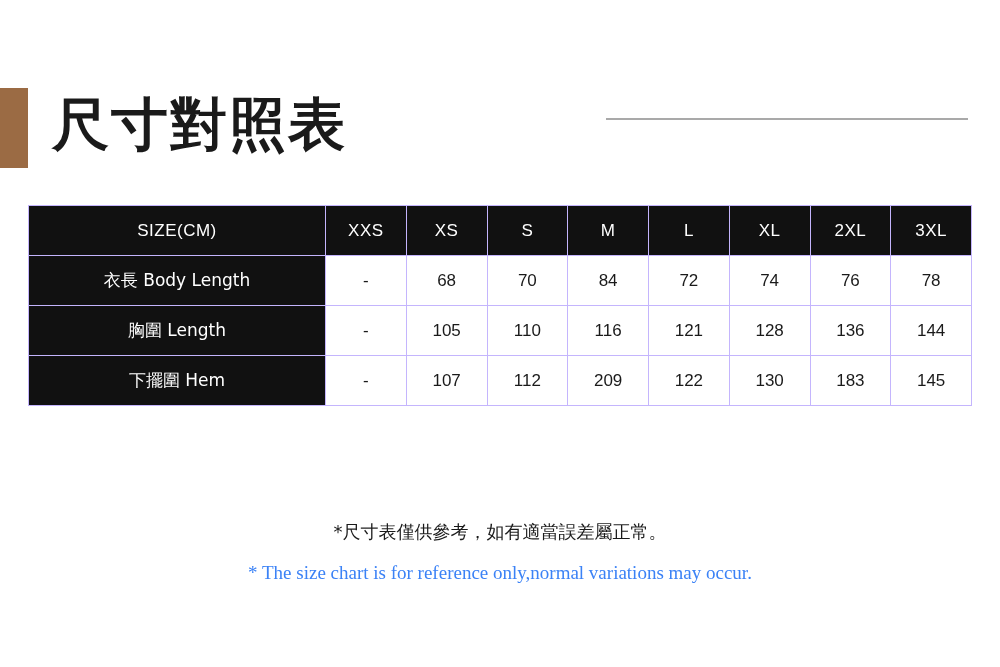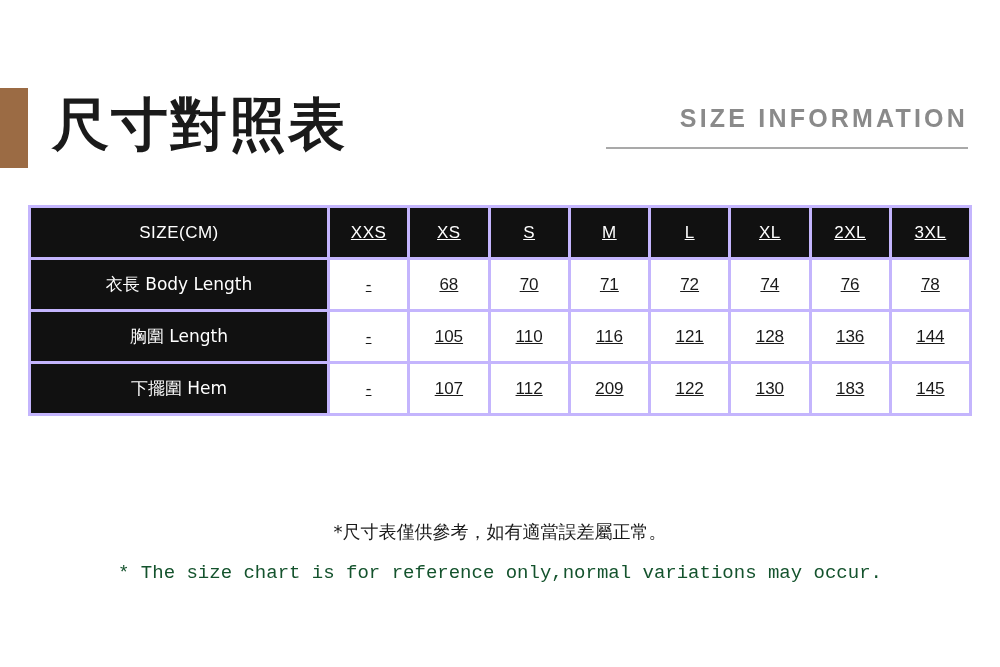--- a/index.html
+++ b/index.html
@@ -78,21 +78,21 @@
     top: 205px;
     width: 944px;
   }
   table.size-table {
     border-collapse: collapse;
     width: 944px;
     table-layout: fixed;
   }
   table.size-table td,
   table.size-table th {
-    border: 3px solid #c4b5fd;
+    border: 1px solid #c4b5fd;
     height: 49px;
     text-align: center;
     vertical-align: middle;
     font-family: "DejaVu Sans", "Liberation Sans", sans-serif;
     font-size: 17px;
     color: #1a1a1a;
     padding: 0;
     font-weight: normal;
   }
   table.size-table .rowhead {
@@ -110,54 +110,52 @@
     color: #ffffff;
     font-family: "Liberation Sans", sans-serif;
     font-size: 17px;
     letter-spacing: 0.5px;
   }
   table.size-table td.szcol {
     background: #ffffff;
     color: #1a1a1a;
     font-family: "Liberation Sans", sans-serif;
     font-size: 17px;
-    text-decoration: underline;
   }
 
   
   .notes {
     position: absolute;
     left: 0;
     top: 520px;
     width: 1000px;
     text-align: center;
   }
   .note-cn {
     font-family: "DejaVu Sans", "Liberation Sans", sans-serif;
     font-size: 18px;
     color: #1a1a1a;
     margin-bottom: 18px;
     text-align: center;
   }
   .note-en {
-    font-family: Liberation Mono, monospace;
+    font-family: Liberation Serif, serif;
     font-size: 19px;
-    color: #14532d;
+    color: #3b82f6;
   }
 </style>
 </head>
 <body>
 
 <div class="page">
 
   <div class="header">
     <div class="accent-bar"></div>
     <div class="title-cn">尺寸對照表</div>
     <div class="title-en-wrap">
-      <div class="title-en">SIZE INFORMATION</div>
       <div class="title-rule"></div>
     </div>
   </div>
 
   <div class="table-wrap">
     <table class="size-table">
       <thead>
         <tr>
           <td class="rowhead">SIZE(CM)</td>
           <td class="szcol">XXS</td>
@@ -169,21 +167,21 @@
           <td class="szcol">2XL</td>
           <td class="szcol">3XL</td>
         </tr>
       </thead>
       <tbody>
         <tr>
           <td class="rowhead">衣長 Body Length</td>
           <td class="szcol">-</td>
           <td class="szcol">68</td>
           <td class="szcol">70</td>
-          <td class="szcol">71</td>
+          <td class="szcol">84</td>
           <td class="szcol">72</td>
           <td class="szcol">74</td>
           <td class="szcol">76</td>
           <td class="szcol">78</td>
         </tr>
         <tr>
           <td class="rowhead">胸圍 Length</td>
           <td class="szcol">-</td>
           <td class="szcol">105</td>
           <td class="szcol">110</td>

